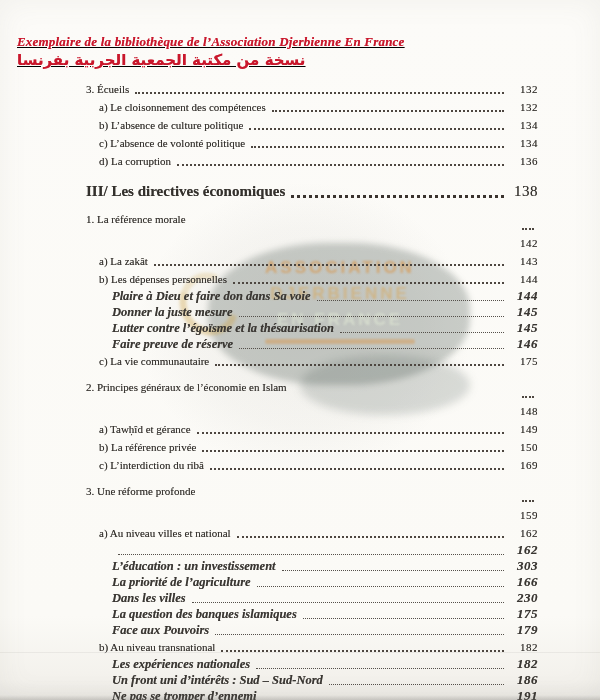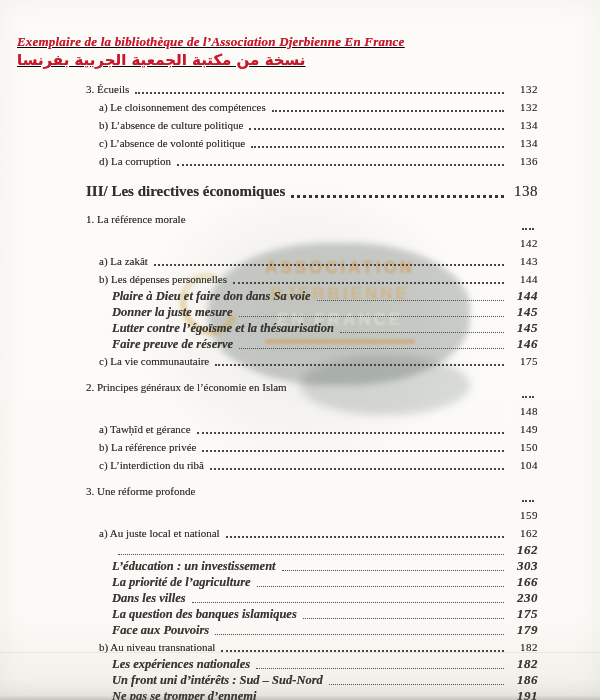--- a/index.html
+++ b/index.html
@@ -199,29 +199,29 @@
         <span class="pg">149</span>
       </div>
       <div class="row l2">
         <span class="t">b) La référence privée</span>
         <span class="leader"></span>
         <span class="pg">150</span>
       </div>
       <div class="row l2">
         <span class="t">c) L’interdiction du ribâ</span>
         <span class="leader"></span>
-        <span class="pg">104</span>
+        <span class="pg">169</span>
       </div>
       <div class="row l1 gap">
         <span class="t">3. Une réforme profonde</span>
         <span class="leader"></span>
         <span class="pg">159</span>
       </div>
       <div class="row l2">
-        <span class="t">a) Au juste local et national</span>
+        <span class="t">a) Au niveau villes et national</span>
         <span class="leader"></span>
         <span class="pg">162</span>
       </div>
       <div class="row l3">
         <span class="leader"></span>
         <span class="pg">162</span>
       </div>
       <div class="row l3">
         <span class="t">L’éducation : un investissement</span>
         <span class="leader"></span>

